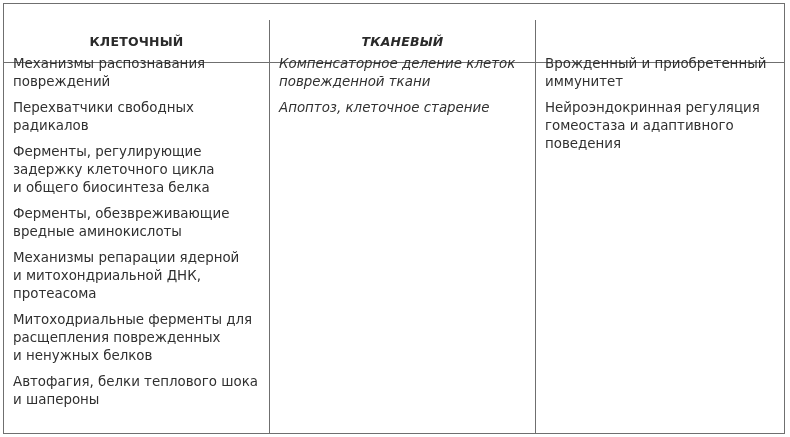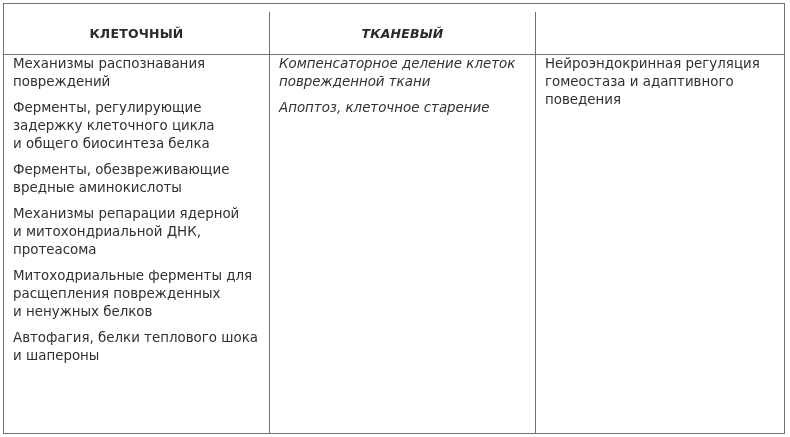--- a/index.html
+++ b/index.html
@@ -1,20 +1,20 @@
 <!DOCTYPE html>
 <html><head>
 <meta charset="utf-8">
 <style>
   html, body { margin: 0; padding: 0; background: #ffffff; }
   body { width: 790px; height: 437px; position: relative; overflow: hidden;
          font-family: "DejaVu Sans", sans-serif; color: #2b2b2b; }
   .table { position: absolute; left: 3px; top: 3px; width: 782px; height: 431px;
            border: 1.5px solid #6f6f6f; box-sizing: border-box; }
-  .header-row { position: absolute; left: 0; top: 8px; right: 0; height: 43px;
+  .header-row { position: absolute; left: 0; top: 16px; right: 0; height: 43px;
                 border-bottom: 1.5px solid #6f6f6f; box-sizing: border-box; display: flex; }
   .hcell { display: flex; align-items: center; justify-content: center;
            font-weight: bold; font-size: 12.5px; letter-spacing: 0.2px; color: #2a2a2a;
            box-sizing: border-box; }
   .col1 { width: 266px; }
   .col2 { width: 266px; font-style: italic; }
   .col3 { flex: 1; }
   .divider { border-right: 1.5px solid #6f6f6f; }
   .body-row { position: absolute; left: 0; top: 43px; right: 0; bottom: 0; display: flex; align-items: center; }
   .bcell { box-sizing: border-box; padding: 8px 8px 0 9px; height: 100%; }
@@ -25,38 +25,42 @@
 
 <div class="table">
   <div class="header-row">
     <div class="hcell col1 divider">КЛЕТОЧНЫЙ</div>
     <div class="hcell col2 divider">ТКАНЕВЫЙ</div>
   </div>
   <div class="body-row">
     <div class="bcell col1 divider">
       <div class="item">Механизмы распознавания
 повреждений</div>
+      <div class="item">Перехватчики свободных
+радикалов</div>
       <div class="item">Ферменты, регулирующие
 задержку клеточного цикла
 и общего биосинтеза белка</div>
       <div class="item">Ферменты, обезвреживающие
 вредные аминокислоты</div>
       <div class="item">Механизмы репарации ядерной
 и митохондриальной ДНК,
 протеасома</div>
       <div class="item">Митоходриальные ферменты для
 расщепления поврежденных
 и ненужных белков</div>
       <div class="item">Автофагия, белки теплового шока
 и шапероны</div>
     </div>
     <div class="bcell col2 divider">
       <div class="item">Компенсаторное деление клеток
 поврежденной ткани</div>
       <div class="item">Апоптоз, клеточное старение</div>
     </div>
     <div class="bcell col3">
+      <div class="item">Врожденный и приобретенный
+иммунитет</div>
       <div class="item">Нейроэндокринная регуляция
 гомеостаза и адаптивного
 поведения</div>
     </div>
   </div>
 </div>
 
 </body></html>

